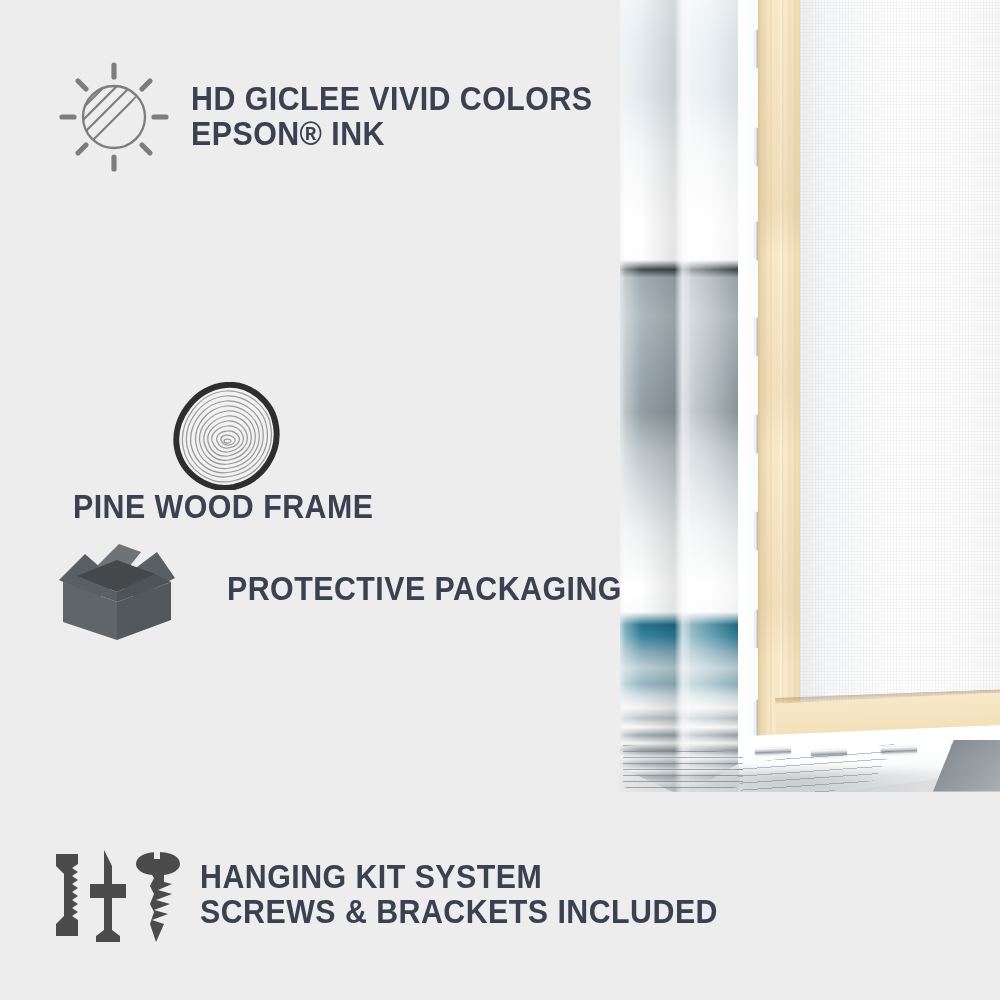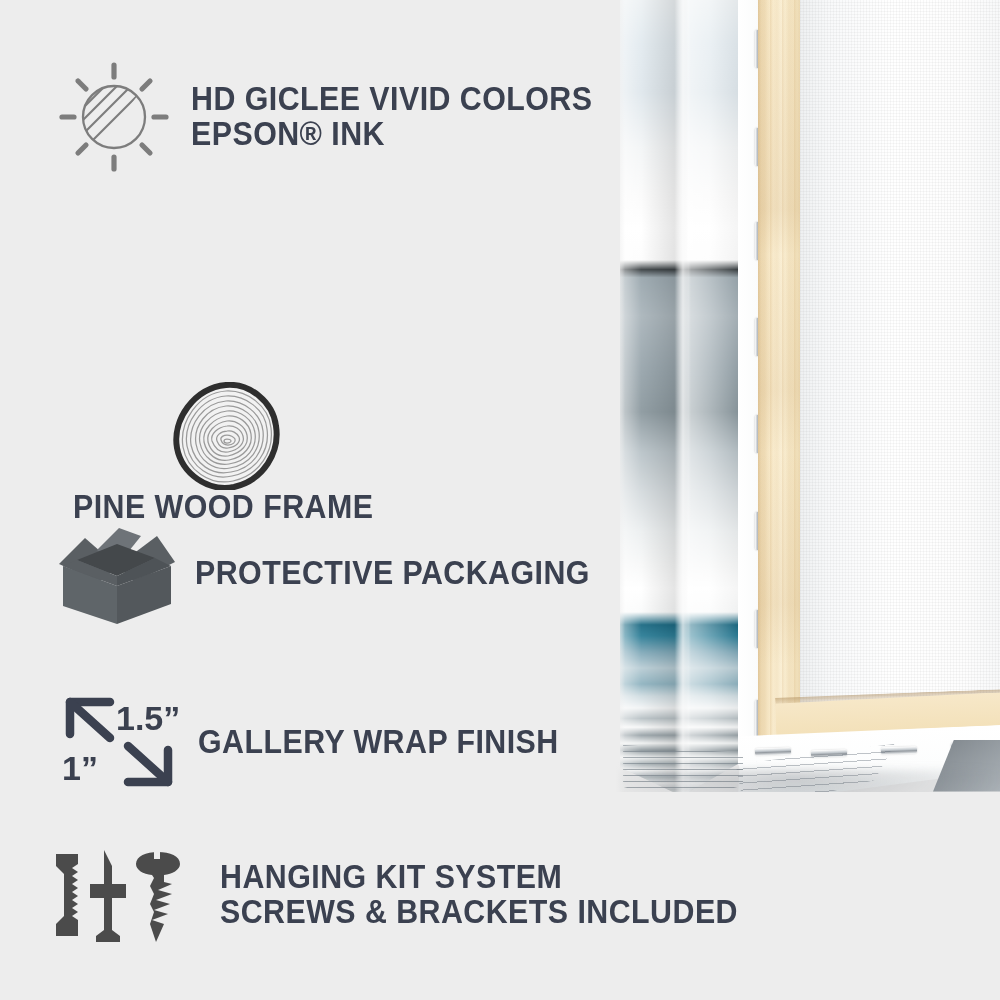--- a/index.html
+++ b/index.html
@@ -27,23 +27,23 @@
     transform:scaleX(0.92);
     transform-origin:left center;
     white-space:nowrap;
   }
   .feature-text .ln{display:block;}
 
   
   #row-0{left:55px;top:58px;}
   #row-1{left:55px;top:222px;}
   #row-2{left:55px;top:382px;flex-direction:column;}
-  #row-3{left:55px;top:520px;}
+  #row-3{left:55px;top:536px;gap:32px;}
   #row-4{left:58px;top:694px;}
-  #row-5{left:50px;top:846px;gap:20px;}
+  #row-5{left:50px;top:846px;}
 
   
   .photo{
     position:absolute;left:615px;top:0;width:385px;height:1000px;
     background:#ededed;overflow:hidden;
   }
   
   .edge-face{
     position:absolute;left:5px;top:-4px;width:118px;height:800px;
     background:
@@ -349,39 +349,20 @@
           <path d="M22 40 L62 56 L100 38 L62 24 Z" fill="#44484b"></path>
           <path d="M22 40 L62 56 L62 66 L8 46 Z" fill="#5a5f63"></path>
           <path d="M100 38 L62 56 L62 66 L116 46 Z" fill="#4e5357"></path>
         </svg>
       </div>
       <div class="feature-text">
         <span class="ln">PROTECTIVE PACKAGING</span>
       </div>
     </div>
 
-    <div class="feature-row" id="row-4">
-      <div class="feature-icon">
-        <svg class="ico-wrap" viewBox="0 0 122 96" aria-hidden="true">
-          <g stroke="#3b4150" stroke-width="8.5" stroke-linecap="round" stroke-linejoin="round" fill="none">
-            <path d="M12 40 L12 8 L52 8"></path>
-            <path d="M12 8 L52 44"></path>
-          </g>
-          <text x="58" y="36" font-family="'Liberation Sans',sans-serif" font-size="34" font-weight="bold" fill="#3b4150">1.5”</text>
-          <g stroke="#3b4150" stroke-width="8.5" stroke-linecap="round" stroke-linejoin="round" fill="none">
-            <path d="M110 56 L110 88 L70 88"></path>
-            <path d="M110 88 L70 52"></path>
-          </g>
-          <text x="4" y="86" font-family="'Liberation Sans',sans-serif" font-size="34" font-weight="bold" fill="#3b4150">1”</text>
-        </svg>
-      </div>
-      <div class="feature-text">
-        <span class="ln">GALLERY WRAP FINISH</span>
-      </div>
-    </div>
 
     <div class="feature-row" id="row-5">
       <div class="feature-icon">
         <svg class="ico-hang" viewBox="0 0 132 98" aria-hidden="true">
 
           <path d="M6 8 L28 8 L28 18 L22 22 L28 26 L22 30 L28 34 L22 38
                    L28 42 L22 46 L28 50 L22 54 L28 58 L22 62 L28 66 L22 70
                    L28 74 L28 90 L6 90 L6 78 L14 70 L14 28 L6 20 Z" fill="#4b4b4b"></path>
 
           <path d="M54 4 L62 20 L62 38 L76 38 L76 52 L62 52 L62 84

